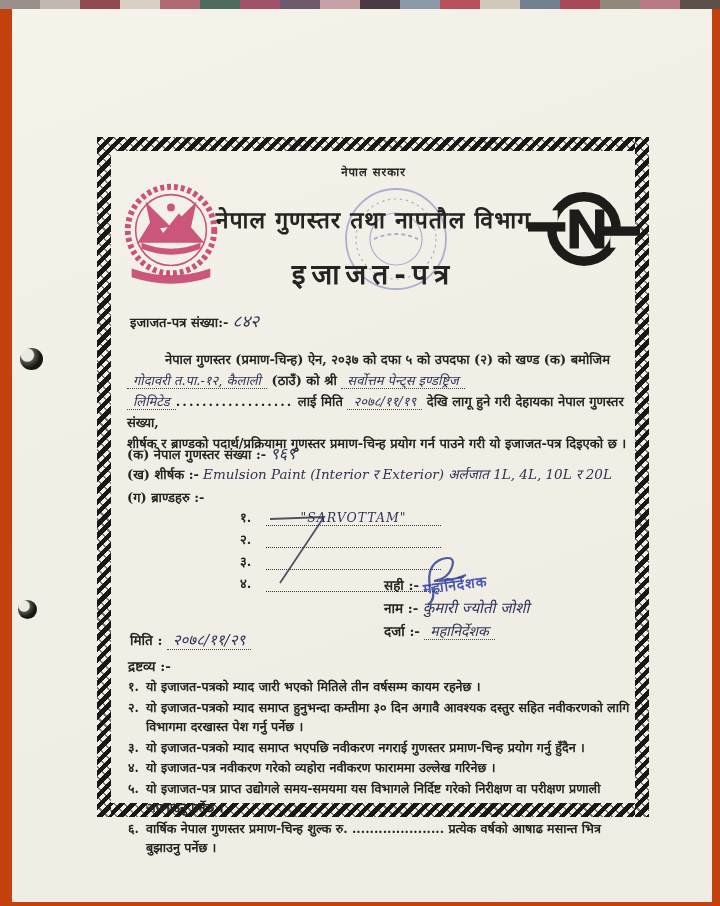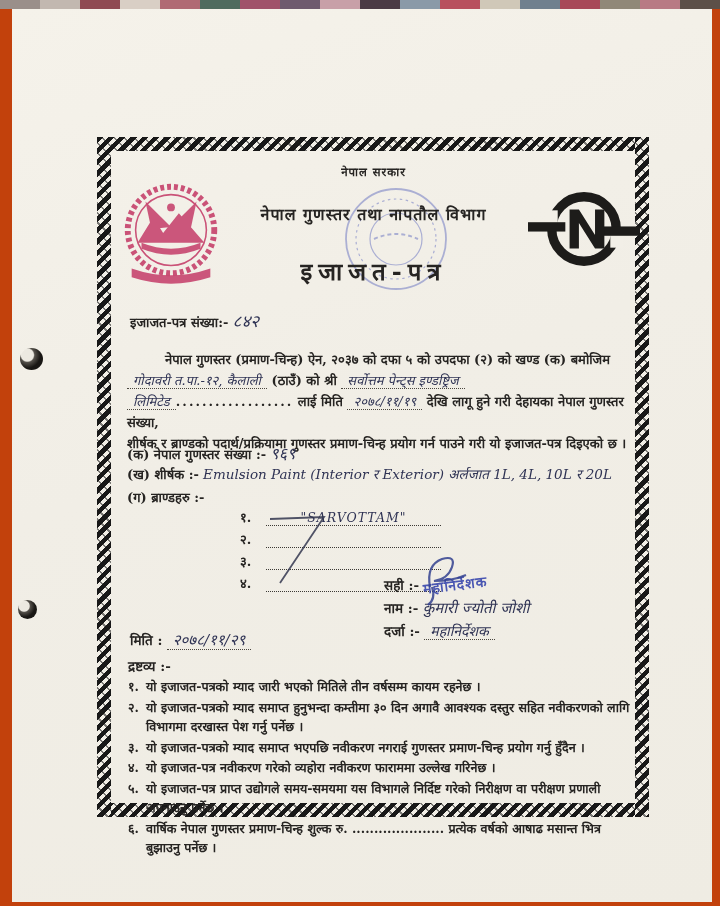--- a/index.html
+++ b/index.html
@@ -22,22 +22,22 @@
      background-color:#f1eee6;}
   .b-top{left:85px;top:128px;width:552px;height:14px;}
   .b-bottom{left:85px;top:794px;width:552px;height:14px;}
   .b-left{left:85px;top:128px;width:14px;height:680px;}
   .b-right{left:623px;top:128px;width:14px;height:680px;}
   
   .pr{color:#262422;font-weight:bold;}
   .center{text-align:center;}
   .gov{position:absolute;left:100px;top:155px;width:523px;font-size:11.5px;letter-spacing:1px;}
   .ministry{position:absolute;left:100px;top:171px;width:523px;font-size:15px;letter-spacing:.5px;}
-  .dept{position:absolute;left:100px;top:194px;width:523px;font-size:16px;letter-spacing:1px;}
-  .doctitle{position:absolute;left:100px;top:245px;width:523px;font-size:24px;letter-spacing:6px;}
+  .dept{position:absolute;left:100px;top:194px;width:523px;font-size:23px;letter-spacing:1px;}
+  .doctitle{position:absolute;left:100px;top:245px;width:523px;font-size:28px;letter-spacing:6px;}
   .lnum{position:absolute;left:118px;top:300px;font-size:13px;}
   .hw{font-family:"DejaVu Serif","Liberation Serif",serif;font-style:italic;font-weight:normal;
       color:#2f3354;}
   .hwb{font-size:15px;}
   .du{border-bottom:1.2px dotted #4a463f;padding:0 6px;}
   .body-par{position:absolute;left:115px;top:340px;width:508px;font-size:13px;line-height:21px;}
   .body-par .ind{display:inline-block;width:38px;}
   .kline{position:absolute;left:115px;font-size:13px;}
   .brands{position:absolute;left:228px;top:495px;font-size:13px;}
   .brand-row{display:flex;align-items:flex-end;height:22px;}

